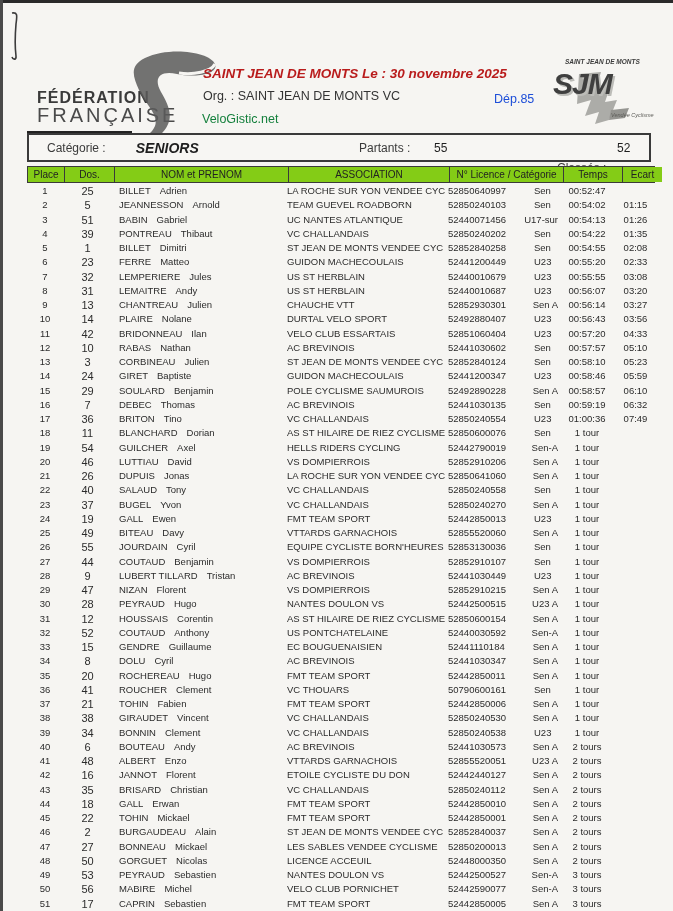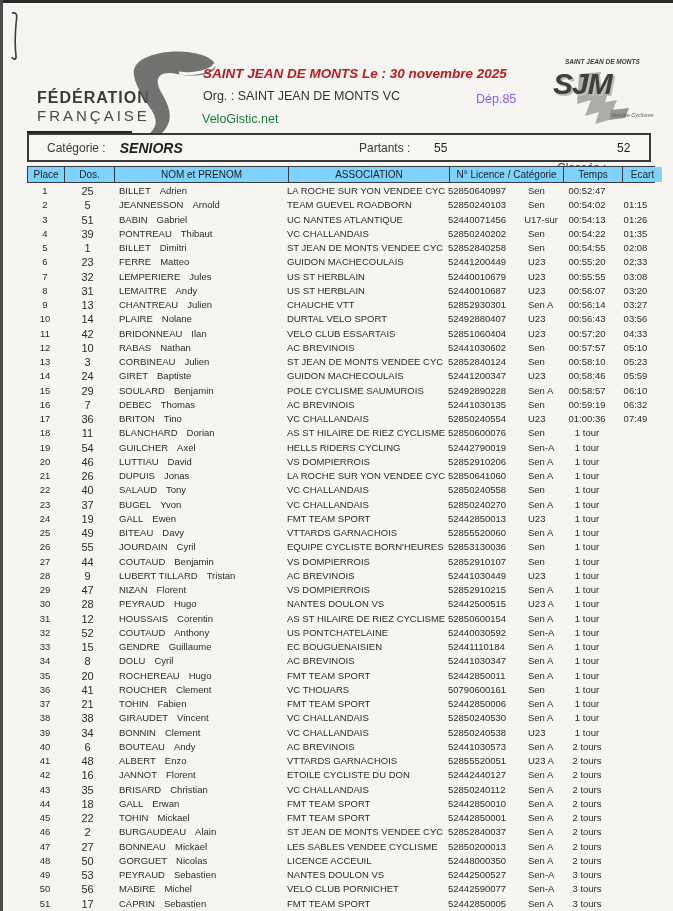--- a/index.html
+++ b/index.html
@@ -10,61 +10,61 @@
     color:#2e2e2e;
   }
   
   .scan-edge-top{position:absolute;left:0;top:0;width:673px;height:3px;background:#2a2a2a;}
   .scan-edge-left{position:absolute;left:0;top:0;width:3px;height:911px;background:#4a4a4a;}
   .pen-mark{position:absolute;left:8px;top:10px;}
 
   
   .ffc{position:absolute;left:27px;top:56px;width:170px;height:82px;}
   .ffc-line1{font-size:16px;font-weight:bold;letter-spacing:1px;color:#3a3a3a;line-height:18px;padding-left:10px;margin-top:33px;}
-  .ffc-line2{font-size:15px;letter-spacing:3px;color:#4a4a4a;line-height:17px;padding-left:10px;}
+  .ffc-line2{font-size:20px;letter-spacing:3px;color:#4a4a4a;line-height:17px;padding-left:10px;}
   .ffc-box{margin-top:4px;background:#222;color:#f4f4f2;display:inline-flex;padding:2px 8px 3px 3px;}
   .ffc-de{font-size:6px;font-weight:bold;transform:rotate(-90deg);width:8px;letter-spacing:0;}
   .ffc-cyclisme{font-size:15px;font-weight:bold;letter-spacing:1px;font-style:italic;}
   .ffc-swoosh{position:absolute;left:88px;top:-8px;}
 
   
   .hdr-title{position:absolute;left:203px;top:66px;font-size:13.5px;font-weight:bold;font-style:italic;color:#b91c1c;white-space:nowrap;}
   .hdr-org{position:absolute;left:203px;top:89px;font-size:12.5px;color:#333;white-space:nowrap;}
-  .hdr-dep{position:absolute;left:476px;top:92px;font-size:12.5px;color:#8b5cf6;}
+  .hdr-dep{position:absolute;left:494px;top:92px;font-size:12.5px;color:#1d4ed8;}
   .hdr-site{position:absolute;left:202px;top:112px;font-size:12.5px;color:#15803d;}
 
   
   .sjm{position:absolute;left:549px;top:58px;width:118px;height:78px;font-style:italic;}
   .sjm-top{font-size:6.5px;font-weight:bold;color:#3c3c3c;white-space:nowrap;padding-left:16px;}
   .sjm-main{position:absolute;left:4px;top:9px;font-size:30px;font-weight:bold;color:#3f3f3f;text-shadow:2px 2px 0 #bcbcb8;letter-spacing:-1px;}
   .sjm-ribbon{position:absolute;left:22px;top:14px;opacity:.8;}
   .sjm-sub{position:absolute;left:62px;top:54px;font-size:5.5px;color:#5b5b57;white-space:nowrap;}
 
   
   .catbar{position:absolute;left:27px;top:133px;width:624px;height:29px;border:2px solid #3a3a3a;background:#f7f6f3;box-sizing:border-box;display:flex;align-items:center;}
   .cat-label{font-size:12px;color:#3a3a3a;margin-left:18px;}
-  .cat-value{font-size:14px;font-weight:bold;font-style:italic;color:#1e1e1e;margin-left:14px;}
+  .cat-value{font-size:14px;font-weight:bold;font-style:italic;color:#1e1e1e;margin-left:30px;}
   .partants{position:absolute;left:330px;font-size:12px;color:#3a3a3a;}
   .partants-val{position:absolute;left:405px;font-size:12px;color:#1e1e1e;}
   .classes{position:absolute;left:528px;font-size:12px;color:#3a3a3a;margin-top:40px;}
   .classes-val{position:absolute;left:588px;font-size:12px;color:#1e1e1e;}
 
   
   .grid-cols{display:grid;grid-template-columns:36px 49px 173px 160px 113px 58px 39px;}
   .thead{position:absolute;left:27px;top:166px;width:628px;background:#3a3a3a;gap:1px;border:1px solid #3a3a3a;box-sizing:border-box;}
-  .th{background:#7dd3fc;font-size:10px;color:#222;text-align:center;line-height:15px;height:15px;overflow:hidden;white-space:nowrap;}
+  .th{background:#84cc16;font-size:10px;color:#222;text-align:center;line-height:15px;height:15px;overflow:hidden;white-space:nowrap;}
   .tbody{position:absolute;left:27px;top:184px;width:628px;}
   .trow{height:14.25px;line-height:14.25px;font-size:9.5px;color:#2b2b2b;}
   .td{overflow:hidden;white-space:nowrap;}
   .td.place{text-align:center;font-size:9.5px;}
   .td.dos{text-align:center;font-size:11px;}
   .td.name{padding-left:7px;}
   .td.name .first{margin-left:9px;}
   .td.assoc{padding-left:2px;}
-  .td.lic{display:flex;}
+  .td.lic{display:flex;gap:6px;}
   .td.lic .num{width:76px;padding-left:3px;}
   .td.lic .cat{padding-left:4px;}
   .td.time{text-align:center;}
   .td.gap{text-align:center;}
 </style>
 </head>
 <body>
 
 <div class="scan-edge-top"></div>
 <div class="scan-edge-left"></div>

